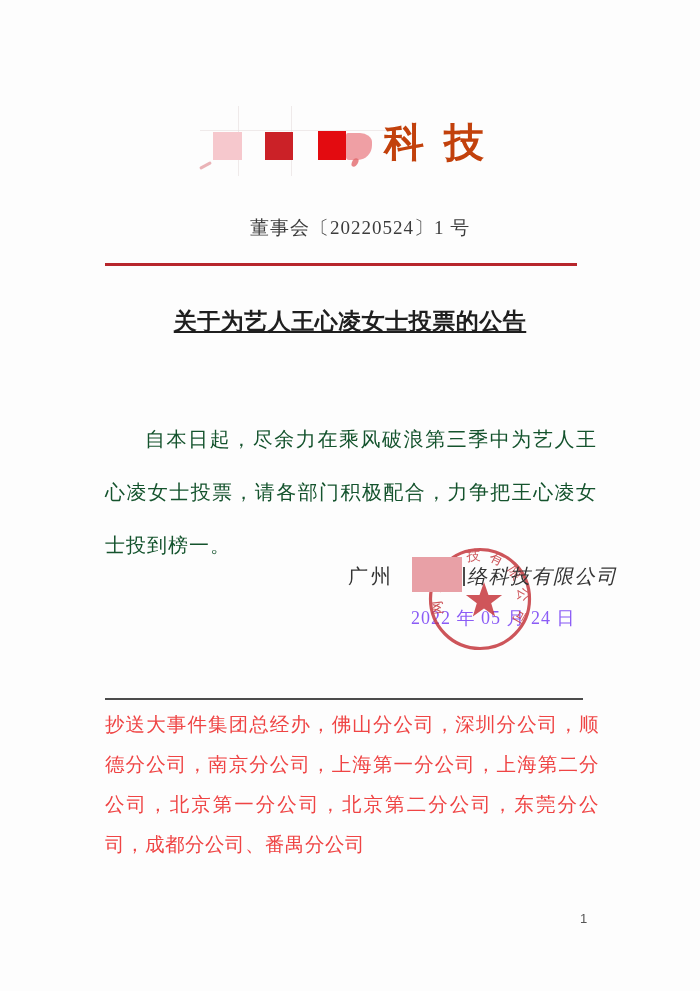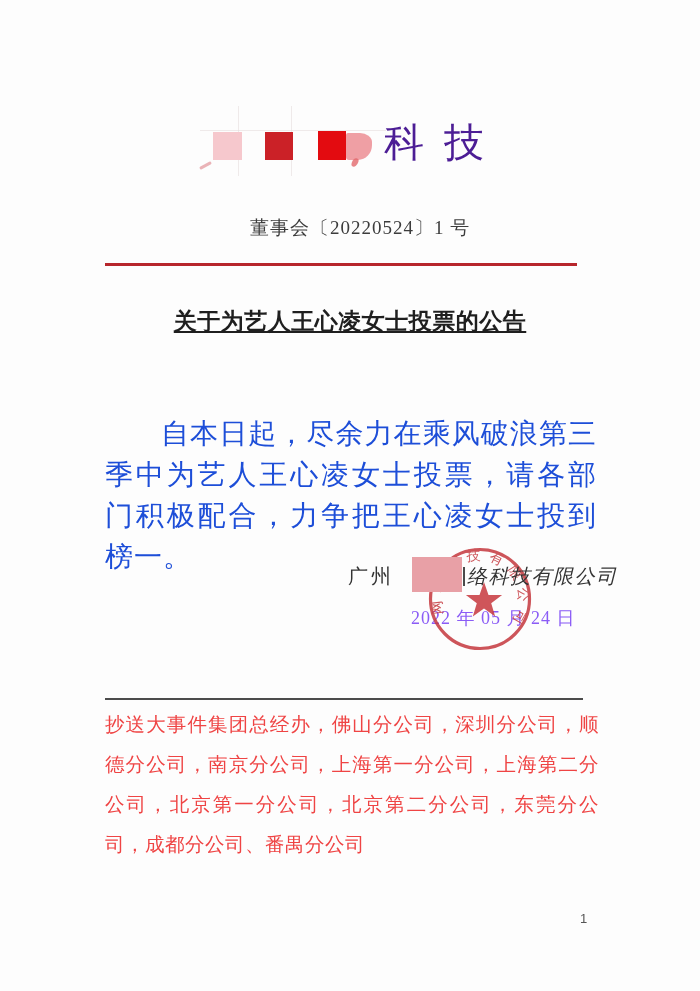--- a/index.html
+++ b/index.html
@@ -11,22 +11,22 @@
   }
   
   .logo-block{position:absolute;}
   .logo-block.b1{left:213px;top:132px;width:29px;height:28px;}
   .logo-block.b2{left:265px;top:132px;width:28px;height:28px;}
   .logo-block.b3{left:318px;top:131px;width:28px;height:29px;}
   .logo-block.b4{left:346px;top:133px;width:26px;height:27px;
     border-radius:2px 12px 14px 3px / 2px 9px 15px 3px;opacity:.92;}
   .logo-text{
     position:absolute;left:384px;top:115px;
-    font-size:40px;font-weight:normal;letter-spacing:5px;
-    color:#4c1d95;white-space:nowrap;
+    font-size:40px;font-weight:bold;letter-spacing:5px;
+    color:#c2410c;white-space:nowrap;
   }
   .artifact{position:absolute;background:rgba(228,218,218,.55);}
   .art-v1{left:238px;top:106px;width:1px;height:70px;}
   .art-v2{left:291px;top:106px;width:1px;height:70px;}
   .art-h1{left:200px;top:130px;width:186px;height:1px;}
   .smudge1{position:absolute;left:199px;top:164px;width:13px;height:3px;
     background:#eab3b7;border-radius:3px;transform:rotate(-28deg);}
   .smudge2{position:absolute;left:352px;top:158px;width:6px;height:9px;
     background:#e2696d;border-radius:60% 30% 70% 40%;transform:rotate(18deg);opacity:.8;}
   .doc-number{
@@ -34,21 +34,21 @@
     font-size:19px;letter-spacing:1px;color:#3c3c3c;margin-left:20px;
   }
   .red-rule{position:absolute;left:105px;top:263px;width:472px;height:3px;background:#b7262c;}
   .doc-title{
     position:absolute;left:0;right:0;top:306px;text-align:center;
     font-size:23px;font-weight:bold;color:#1f1f1f;letter-spacing:.5px;text-decoration:underline;
   }
   .salutation{position:absolute;left:105px;top:383px;font-size:20px;letter-spacing:1px;color:#333;}
   .body-para{
     position:absolute;left:105px;top:413px;width:492px;
-    font-size:28px;line-height:41px;letter-spacing:1px;color:#1d4ed8;
+    font-size:20px;line-height:53px;letter-spacing:1px;color:#14532d;
     text-indent:2em;text-align:justify;
   }
   
   .sig-row{position:absolute;left:348px;top:558px;height:36px;display:flex;align-items:center;z-index:4;}
   .sig-city{font-size:20px;letter-spacing:3px;color:#333;white-space:nowrap;}
   .sig-gap{width:18px;}
   .sig-redaction{width:50px;height:35px;background:#e8a0a6;margin-top:-4px;}
   .sig-remnant{width:2px;height:19px;background:#4a4a4a;margin:0 2px 0 1px;}
   .sig-company{font-size:20px;letter-spacing:1.5px;color:#333;white-space:nowrap;font-style:italic;}
   .sig-date{

